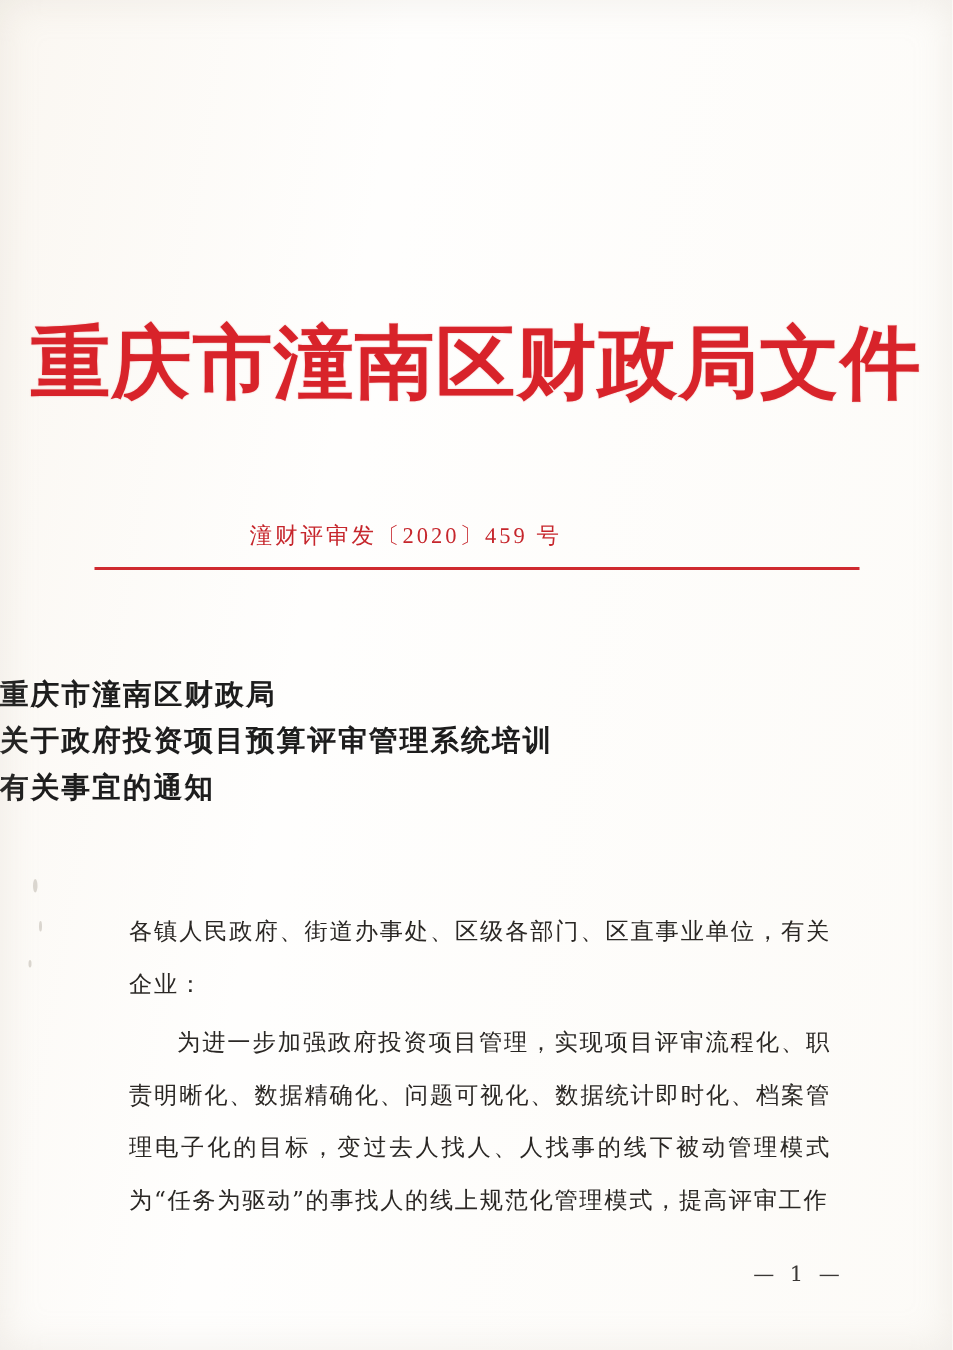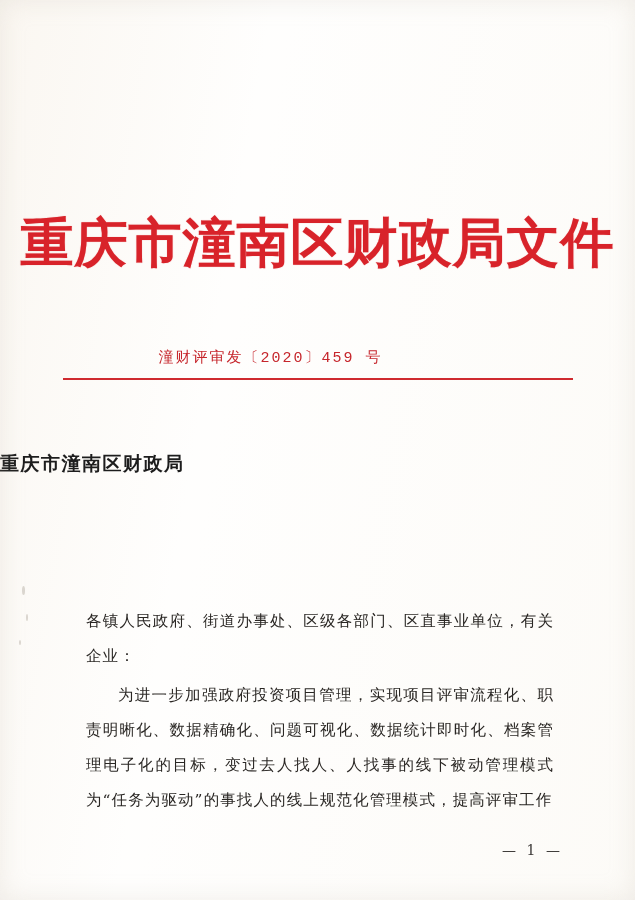--- a/index.html
+++ b/index.html
@@ -54,21 +54,21 @@
     text-shadow: 0 0 1px rgba(216,35,42,0.45);
   }
 
   
   .docnum {
     position: absolute;
     top: 348px;
     left: 0;
     width: 541px;
     text-align: center;
-    font-family: Liberation Mono, monospace;
+    font-family: Liberation Serif, serif;
     font-size: 15px;
     letter-spacing: 2px;
     color: #c6262c;
   }
   .red-rule {
     position: absolute;
     top: 378px;
     left: 63px;
     width: 510px;
     height: 2px;
@@ -145,20 +145,22 @@
 
   <div class="masthead">
     <div class="masthead-title">重庆市潼南区财政局文件</div>
   </div>
 
   <div class="docnum">潼财评审发〔2020〕459 号</div>
   <div class="red-rule"></div>
 
   <div class="title-block">
     <div class="title-line">重庆市潼南区财政局</div>
+    <div class="title-line">关于政府投资项目预算评审管理系统培训</div>
+    <div class="title-line">有关事宜的通知</div>
   </div>
 
   <div class="body">
     <p>各镇人民政府、街道办事处、区级各部门、区直事业单位，有关企业：</p>
     <p class="indent">为进一步加强政府投资项目管理，实现项目评审流程化、职责明晰化、数据精确化、问题可视化、数据统计即时化、档案管理电子化的目标，变过去人找人、人找事的线下被动管理模式为“任务为驱动”的事找人的线上规范化管理模式，提高评审工作</p>
   </div>
 
   <div class="pagenum">
     <span>— 1 —</span>
   </div>

